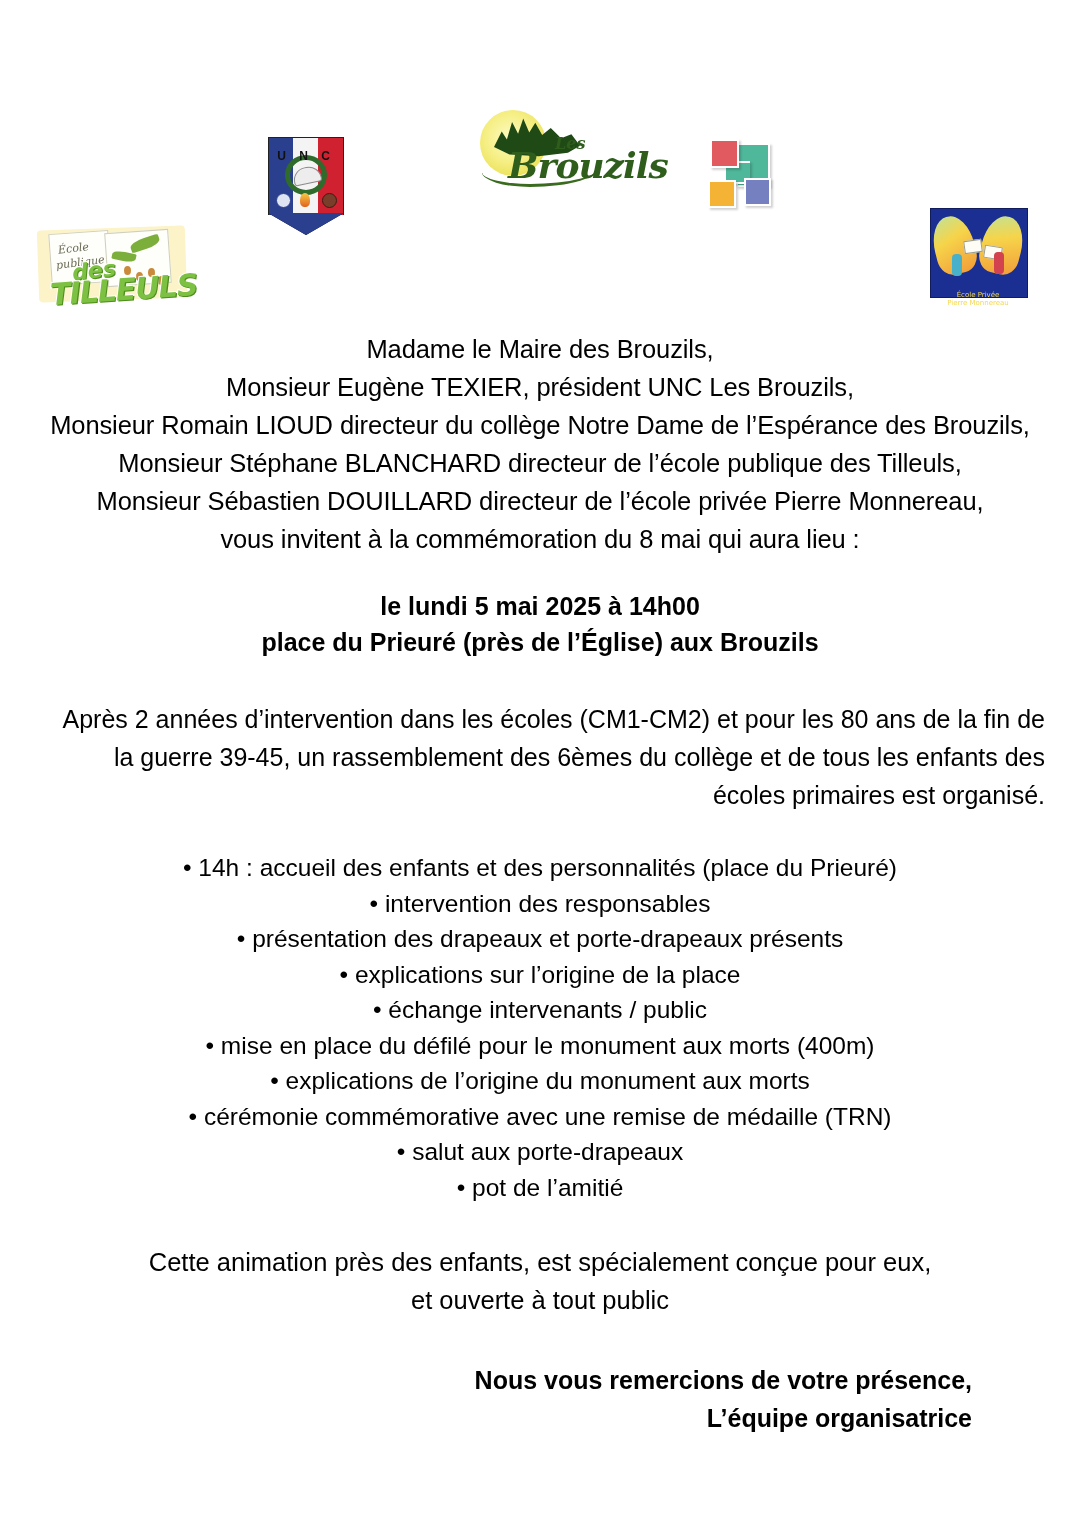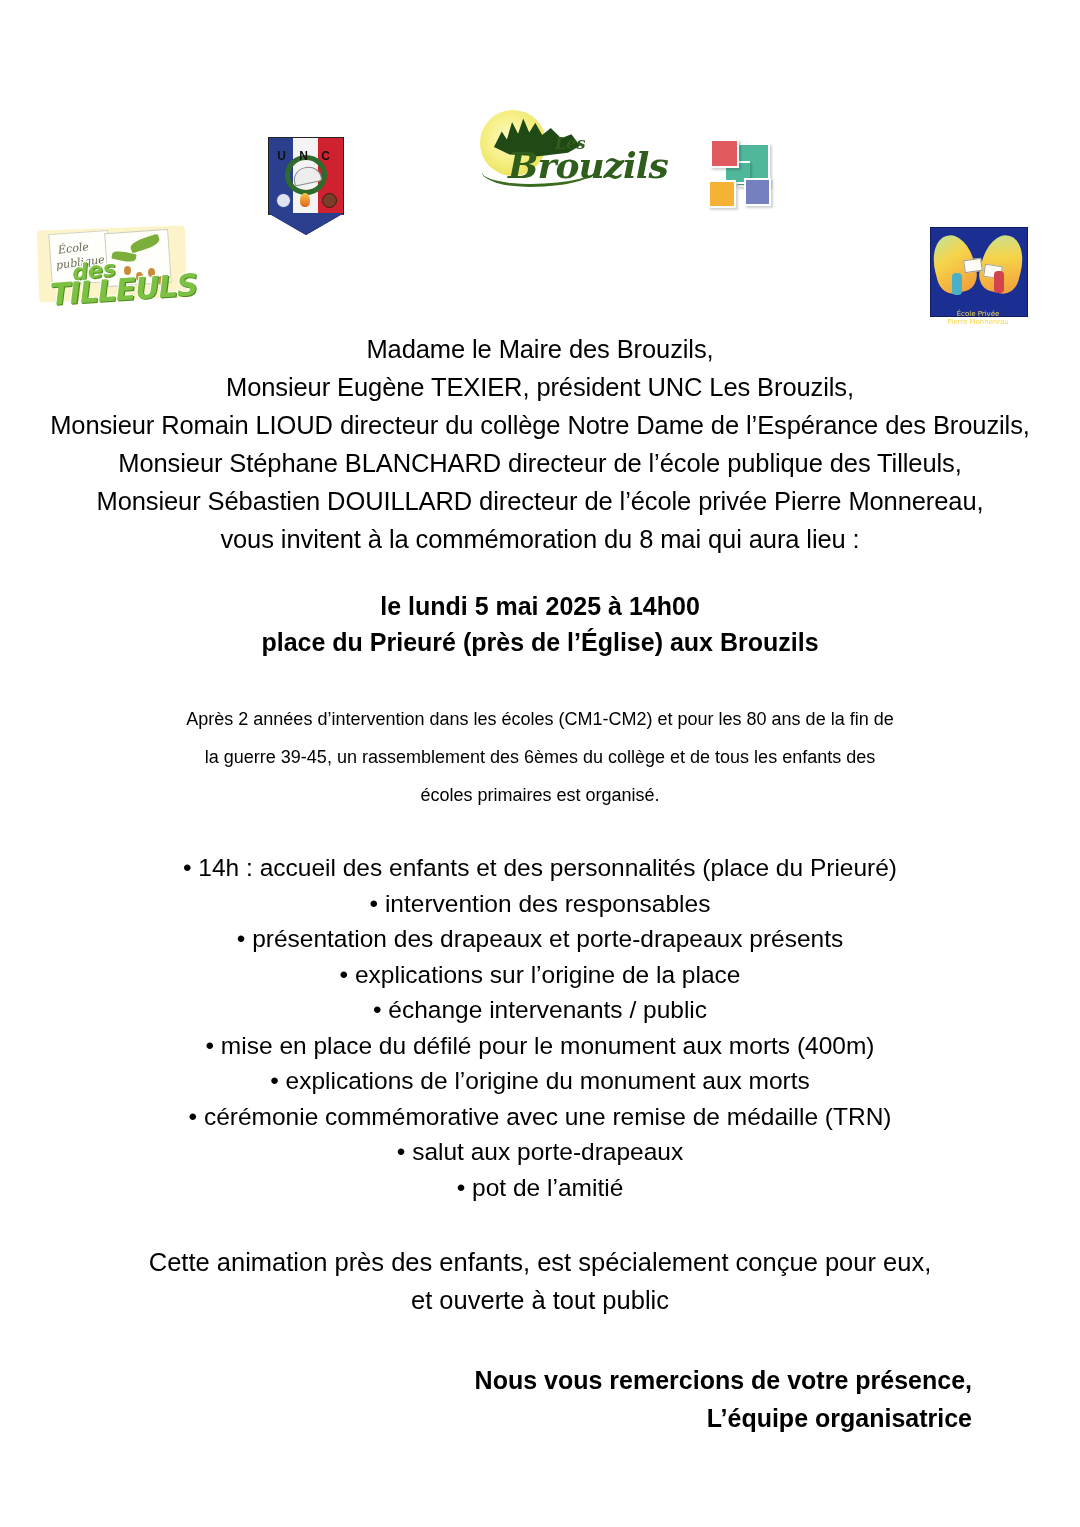--- a/index.html
+++ b/index.html
@@ -208,21 +208,21 @@
     font-style: italic;
     color: #7cc142;
     -webkit-text-stroke: 2px #ffffff;
     paint-order: stroke fill;
     text-shadow: 1px 1px 0 #4f8c1c;
   }
   #til-des { left: 34px; top: 30px; font-size: 22px; transform: rotate(-6deg); }
   #til-tilleuls { left: 12px; top: 44px; font-size: 30px; transform: rotate(-4deg); letter-spacing: -1px; }
 
   
-  #logo-monnereau { left: 930px; top: 227px; width: 96px; height: 104px; }
+  #logo-monnereau { left: 930px; top: 208px; width: 96px; height: 104px; }
   .mon-bg {
     position: absolute; left: 0; top: 0;
     width: 96px; height: 88px;
     background: #1b2f93;
     border: 1px solid #101c5c;
   }
   .mon-hand {
     position: absolute;
     top: 8px;
     width: 40px; height: 58px;
@@ -267,24 +267,25 @@
     letter-spacing: -0.1px;
   }
   .block-gap-1 { height: 30px; }
   .highlight {
     font-size: 25px;
     font-weight: bold;
     line-height: 36px;
   }
   .block-gap-2 { height: 40px; }
   .para {
-    font-size: 18px;
+    font-size: 25px;
     line-height: 38px;
     max-width: 1010px;
     margin: 0 auto;
+    text-align: right;
   }
   .block-gap-3 { height: 36px; }
   .program { list-style: none; margin: 0; padding: 0; }
   .program li {
     font-size: 24.5px;
     line-height: 35.5px;
   }
   .block-gap-4 { height: 38px; }
   .closing {
     font-size: 25.5px;

